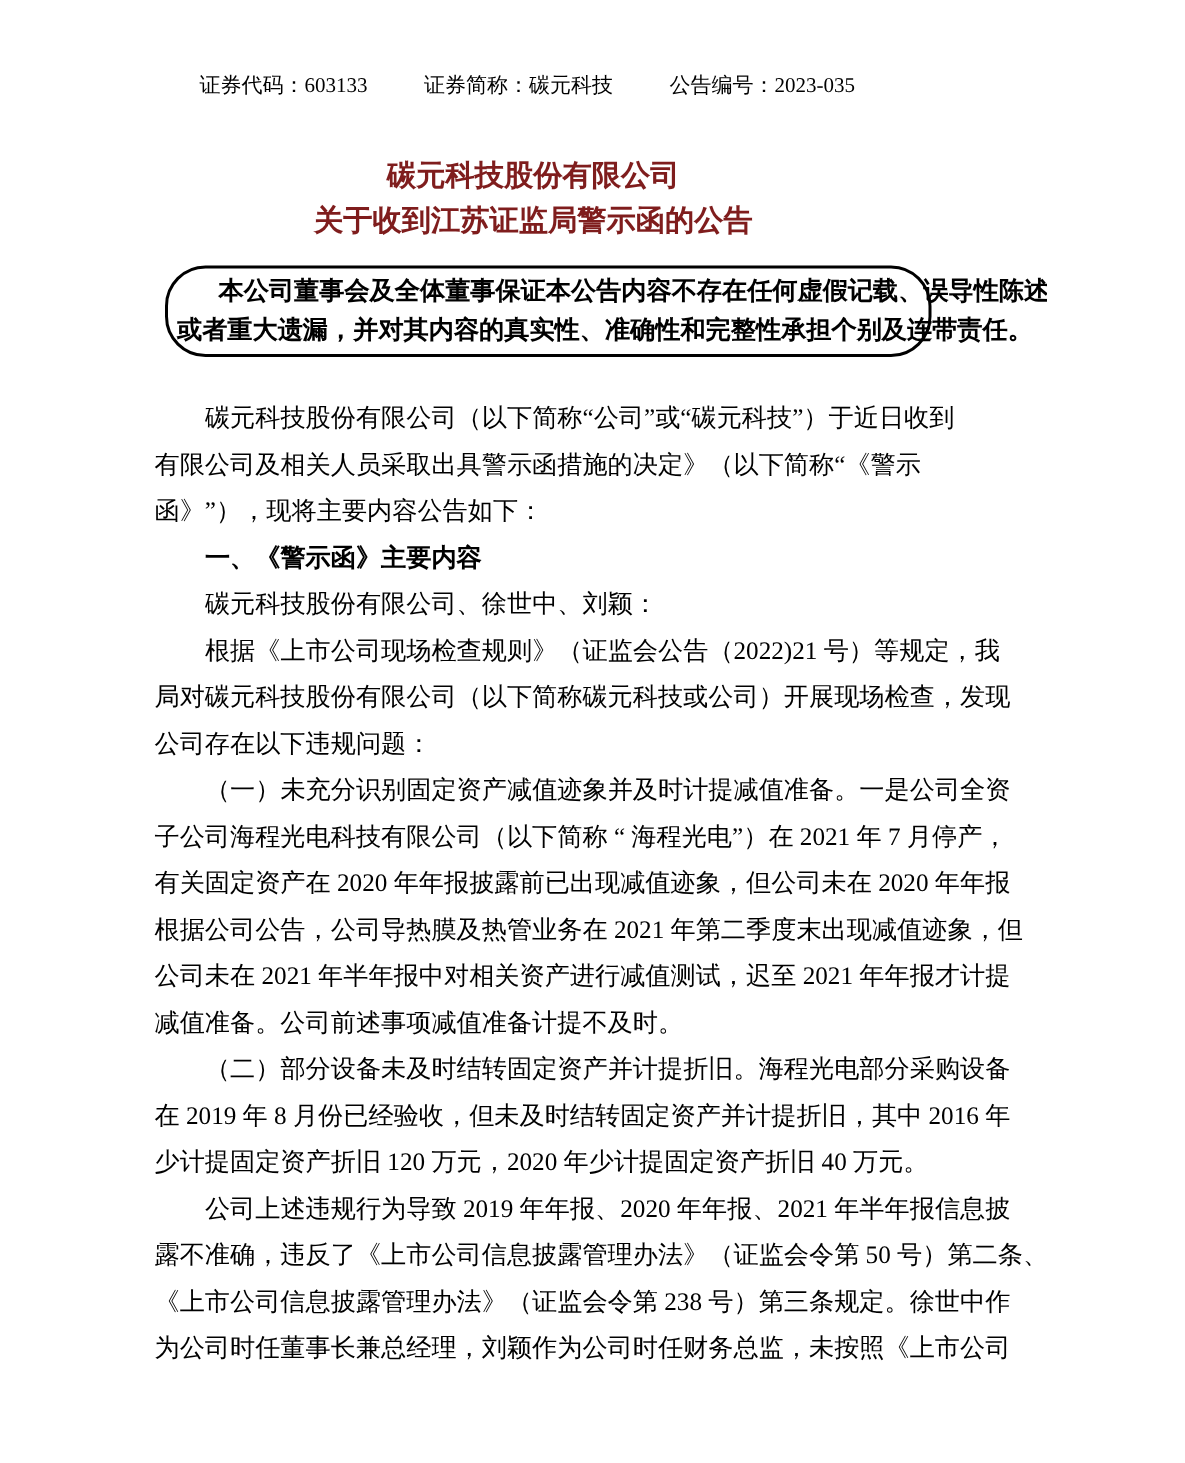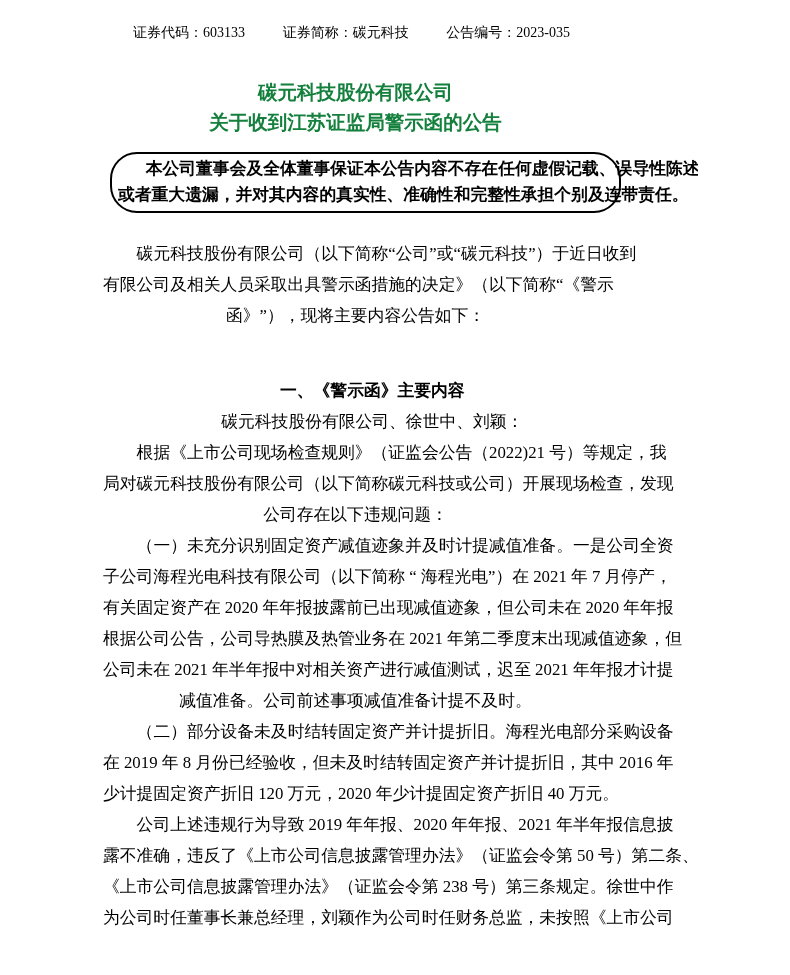--- a/index.html
+++ b/index.html
@@ -7,21 +7,21 @@
     padding: 0;
     background: #ffffff;
   }
   .page {
     position: relative;
     width: 698px;
     height: 975px;
     box-sizing: border-box;
     background: #ffffff;
     color: #000000;
-    padding: 24px 90px 0 103px;
+    padding: 49px 90px 0 103px;
     overflow: hidden;
     font-family: "Liberation Serif", "DejaVu Serif", serif;
   }
   .sec-header {
     display: flex;
     justify-content: space-between;
     font-size: 14px;
     line-height: 17px;
     padding: 0 38px 0 30px;
   }
@@ -43,45 +43,43 @@
   .dline {
     white-space: nowrap;
   }
   .dline.first {
     text-indent: 1.65em;
   }
   .doc-body {
     margin-top: 25px;
     font-size: 16.8px;
     line-height: 31px;
-    text-align: center;
   }
   .line {
     white-space: nowrap;
   }
   .line.first {
     text-indent: 2em;
   }
   .block.heading {
     font-weight: bold;
-    margin-top: 44px;
   }
 </style>
 </head>
 <body>
 
 <div class="page" style="background: rgb(255, 255, 255);">
 
   <div class="sec-header">
     <span>证券代码：603133</span>
     <span>证券简称：碳元科技</span>
     <span>公告编号：2023-035</span>
   </div>
 
-  <div class="doc-title" style="color: #15803d;">
+  <div class="doc-title" style="color: #7f1d1d;">
     <div>碳元科技股份有限公司</div>
     <div>关于收到江苏证监局警示函的公告</div>
   </div>
 
   <div class="disclaimer-box" id="disclaimer-box" style="border-color: rgb(0, 0, 0); border-radius: 27px;">
       <div class="dline first">本公司董事会及全体董事保证本公告内容不存在任何虚假记载、误导性陈述</div>
       <div class="dline">或者重大遗漏，并对其内容的真实性、准确性和完整性承担个别及连带责任。</div>
     </div>
 
   <div class="doc-body" id="body-blocks">

